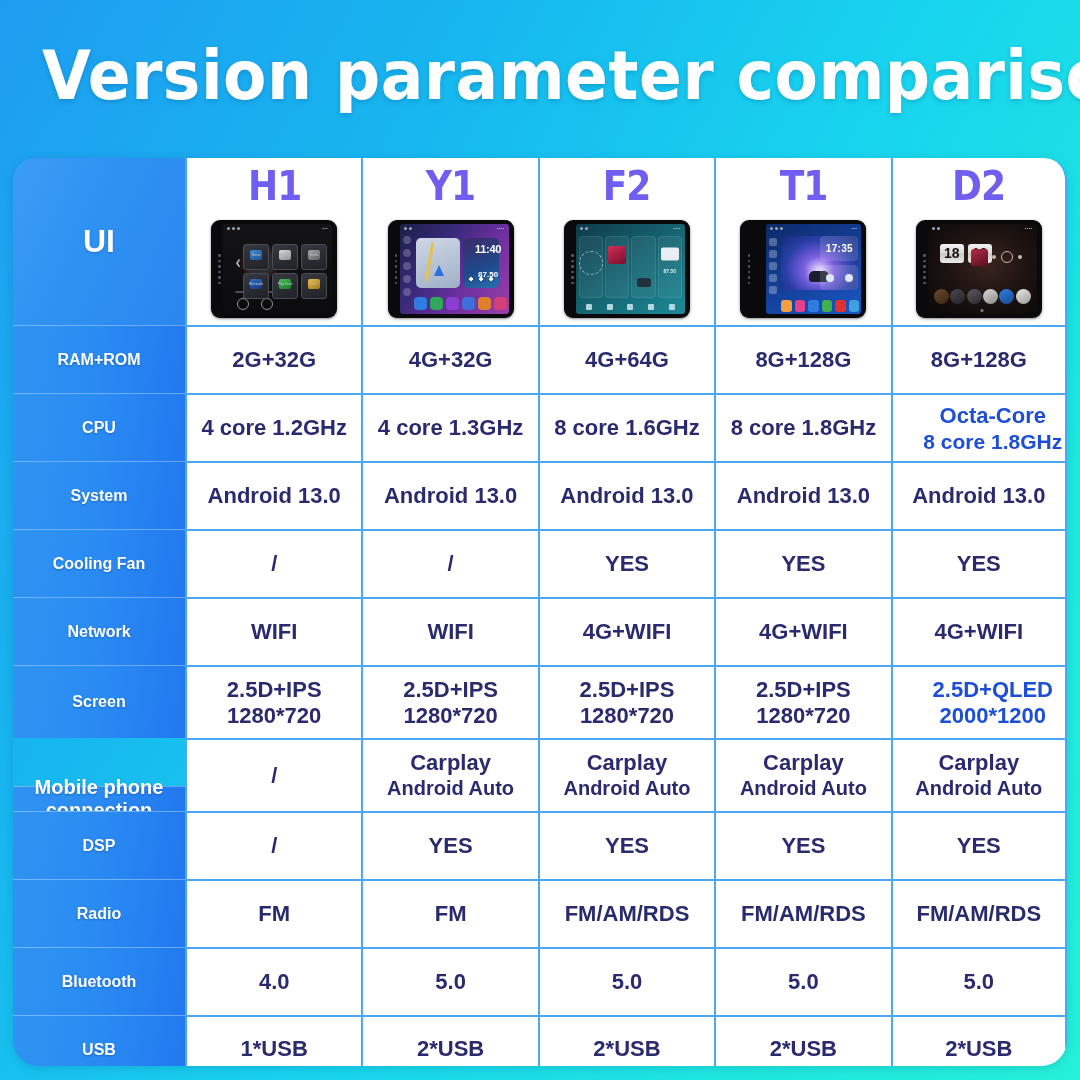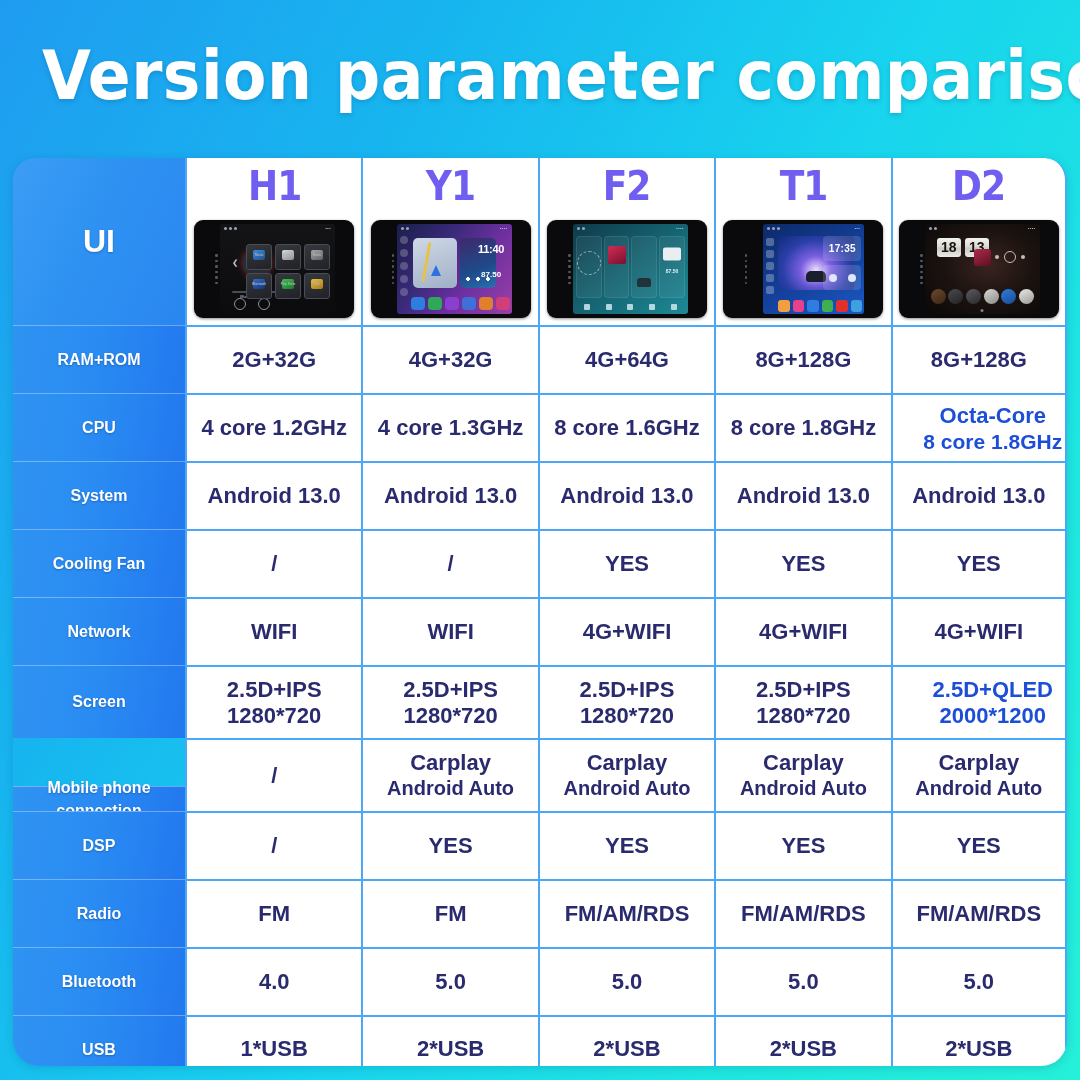--- a/index.html
+++ b/index.html
@@ -53,21 +53,21 @@
     box-shadow:inset 0 1px 0 rgba(255,255,255,.33);
     text-shadow:0 1px 2px rgba(0,40,90,.35);
   }
   .lab.hdr{
     font-size:32px;font-weight:bold;
     background:linear-gradient(115deg,#3c9df5 0%,#2f93f2 40%,#2a86f0 100%);
     border-top-left-radius:22px;
     box-shadow:none;
   }
   .lab.last{border-bottom-left-radius:26px;}
-  .lab.small{font-size:16px;line-height:23px;margin-top:48px;}
+  .lab.small{font-size:20px;line-height:23px;margin-top:48px;}
 
   
   .cell{
     position:relative;
     display:flex;flex-direction:column;
     align-items:center;justify-content:center;
     text-align:center;
     background:#ffffff;
     color:#2a2a6e;
     font-size:22px;
@@ -96,24 +96,24 @@
     font-family:"DejaVu Sans", sans-serif;
     font-weight:bold;
     font-size:40px;
     line-height:44px;
     transform:scaleX(0.9);
     letter-spacing:-1px;
   }
 
   
   .dev{
-    width:160px;height:98px;
+    width:126px;height:98px;
     border-radius:9px;
     background:#0a0a0c;
-    padding:4px 19px;
+    padding:4px 5px;
     box-sizing:border-box;
     display:flex;
     box-shadow:0 1px 3px rgba(0,0,0,.45);
     position:relative;
   }
   .dev .bezel-btns{
     width:7px;height:100%;
     display:flex;flex-direction:column;
     justify-content:center;align-items:center;gap:3px;
     flex:0 0 7px;
@@ -293,21 +293,21 @@
   .t1scr .tdock b:nth-child(1){background:#f2a03f;}
   .t1scr .tdock b:nth-child(2){background:#e8408a;}
   .t1scr .tdock b:nth-child(3){background:#2f7de0;}
   .t1scr .tdock b:nth-child(4){background:#3fb04f;}
   .t1scr .tdock b:nth-child(5){background:#e03030;}
   .t1scr .tdock b:nth-child(6){background:#3fa0e0;}
 
   
   .d2scr{background:radial-gradient(ellipse at 55% 45%,#3a2420 0%,#1c1310 48%,#0a0807 100%);}
   .d2scr .flip{
-    position:absolute;left:12px;top:14px;display:flex;gap:4px;
+    position:absolute;left:12px;top:20px;display:flex;gap:4px;
   }
   .d2scr .flip span{
     display:block;width:24px;height:19px;border-radius:3px;
     background:linear-gradient(180deg,#f2f2f0 0%,#d8d8d4 49%,#c8c8c4 51%,#eaeae6 100%);
     color:#16120f;font-size:14px;font-weight:bold;line-height:19px;text-align:center;
   }
   .d2scr .musw{
     position:absolute;right:8px;top:22px;width:58px;height:22px;
     display:flex;align-items:center;gap:4px;
   }

